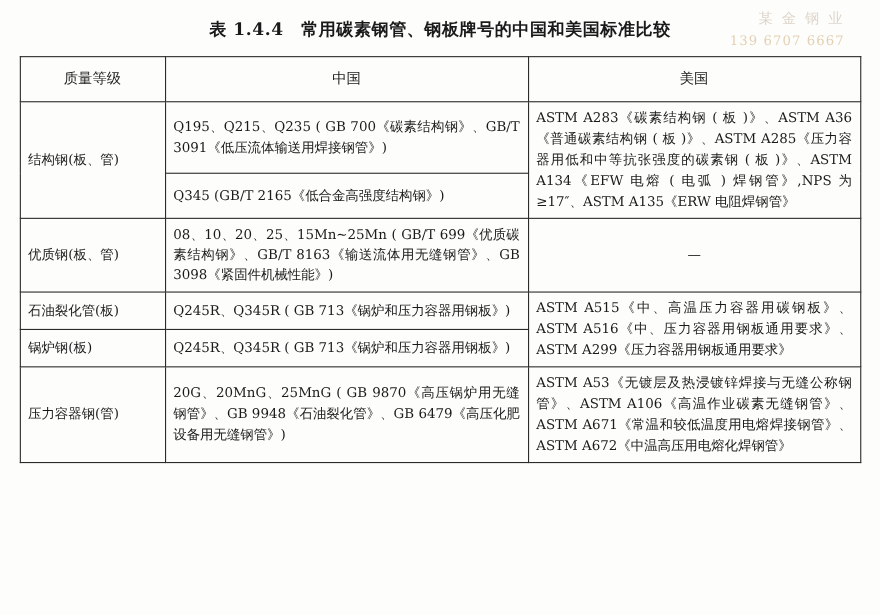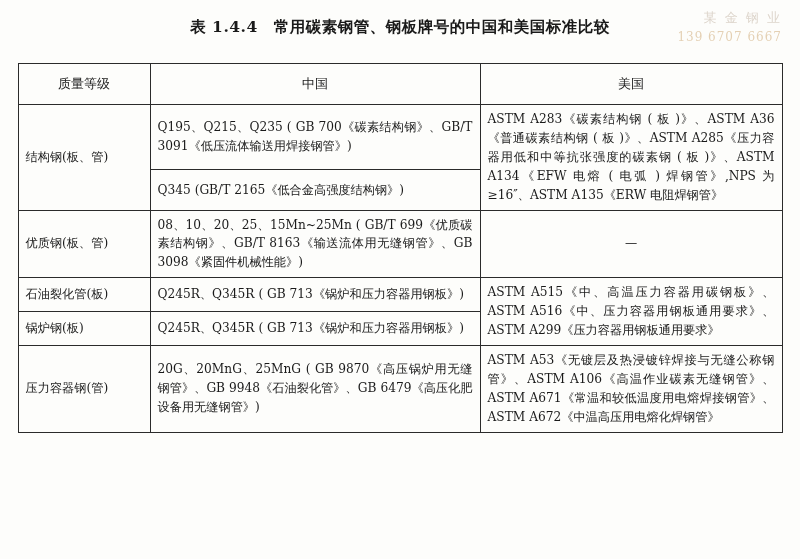--- a/index.html
+++ b/index.html
@@ -17,21 +17,21 @@
   }
   .page {
     width: 800px;
     height: 559px;
     position: relative;
     background: #fdfdfb;
   }
   .watermark {
     position: absolute;
     top: 8px;
-    right: 18px;
+    right: 32px;
     font-size: 13px;
     letter-spacing: 2px;
     color: #d8cfc4;
     font-family: "DejaVu Serif", "Liberation Serif", serif;
     text-align: right;
     line-height: 1.5;
     opacity: 0.85;
     pointer-events: none;
   }
   .watermark .wm2 {
@@ -44,21 +44,21 @@
     text-align: center;
     font-size: 15.5px;
     font-weight: bold;
     font-family: "DejaVu Serif", "Liberation Serif", serif;
     padding: 17px 0 9px 0;
     letter-spacing: 0.5px;
   }
   table.std {
     border-collapse: collapse;
     width: 764px;
-    margin: 16px auto;
+    margin: 4px auto;
     table-layout: fixed;
     font-family: "DejaVu Serif", "Liberation Serif", serif;
   }
   table.std th, table.std td {
     border: 1px solid #2b2b2b;
     vertical-align: middle;
     padding: 5px 7px;
     font-size: 12.2px;
     line-height: 1.55;
   }
@@ -108,21 +108,21 @@
         <th>质量等级</th>
         <th>中国</th>
         <th>美国</th>
       </tr>
     </thead>
     <tbody>
 
       <tr>
         <td class="cat" rowspan="2">结构钢(板、管)</td>
         <td class="body">Q195、Q215、Q235 ( GB 700《碳素结构钢》、GB/T 3091《低压流体输送用焊接钢管》)</td>
-        <td class="body" rowspan="2">ASTM A283《碳素结构钢 ( 板 )》、ASTM A36《普通碳素结构钢 ( 板 )》、ASTM A285《压力容器用低和中等抗张强度的碳素钢 ( 板 )》、ASTM A134《EFW 电熔 ( 电弧 ) 焊钢管》,NPS 为 ≥16″、ASTM A135《ERW 电阻焊钢管》</td>
+        <td class="body" rowspan="2">ASTM A283《碳素结构钢 ( 板 )》、ASTM A36《普通碳素结构钢 ( 板 )》、ASTM A285《压力容器用低和中等抗张强度的碳素钢 ( 板 )》、ASTM A134《EFW 电熔 ( 电弧 ) 焊钢管》,NPS 为 ≥17″、ASTM A135《ERW 电阻焊钢管》</td>
       </tr>
       <tr>
         <td class="body">Q345 (GB/T 2165《低合金高强度结构钢》)</td>
       </tr>
 
       <tr>
         <td class="cat">优质钢(板、管)</td>
         <td class="body">08、10、20、25、15Mn~25Mn ( GB/T 699《优质碳素结构钢》、GB/T 8163《输送流体用无缝钢管》、GB 3098《紧固件机械性能》)</td>
         <td class="center dash">—</td>
       </tr>

